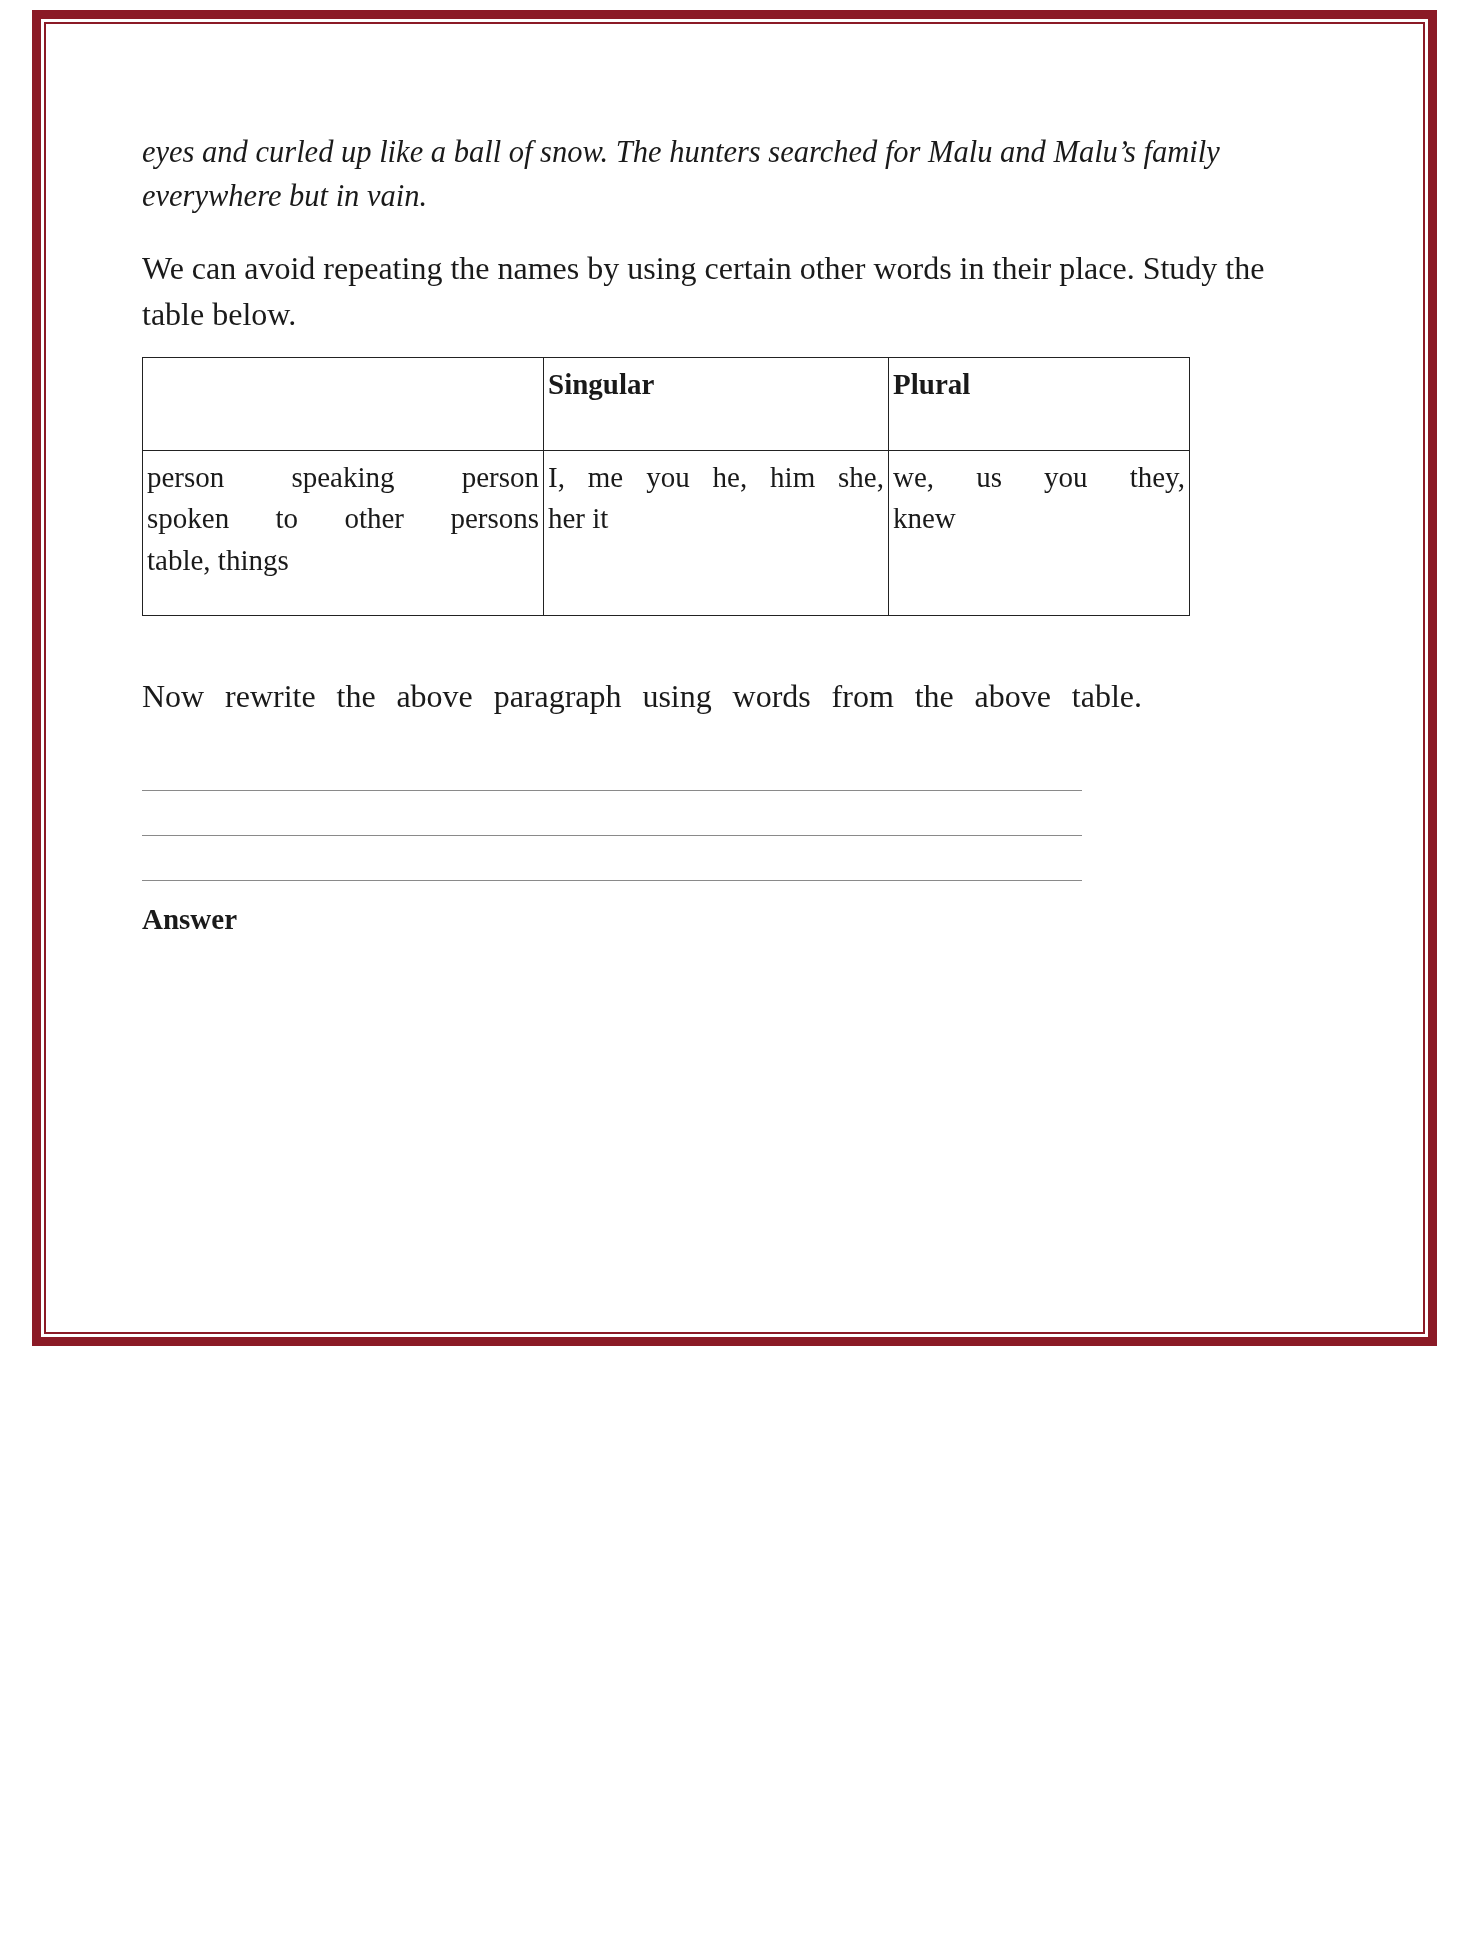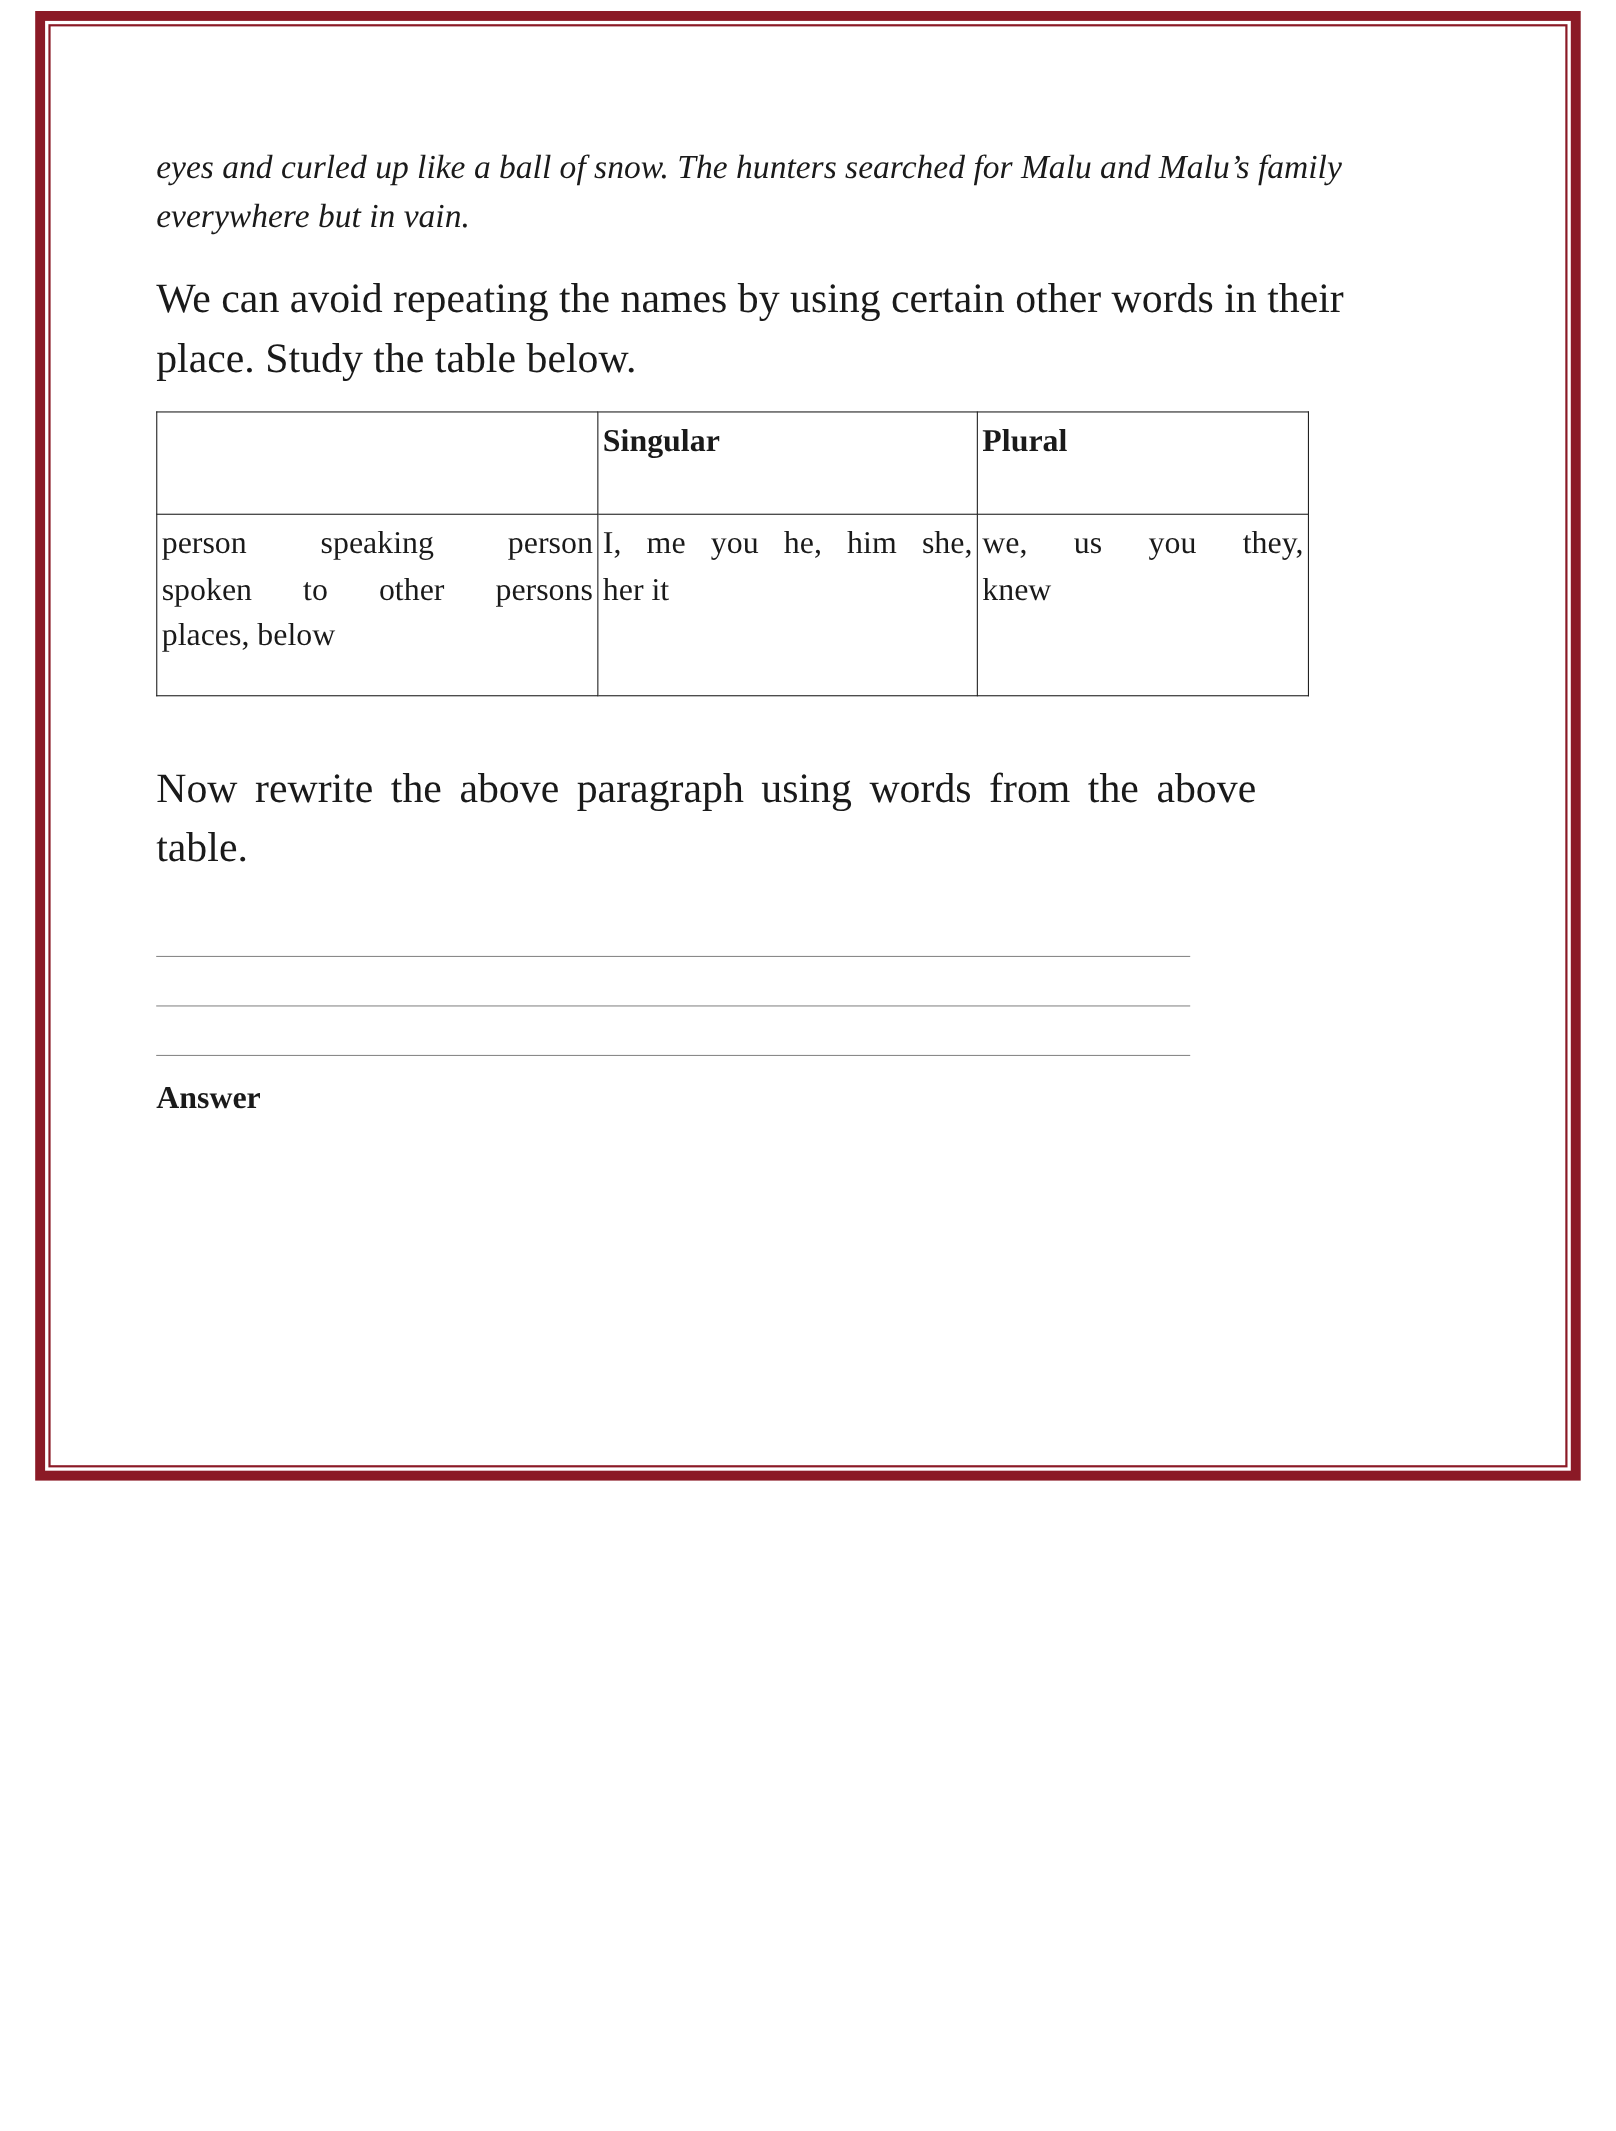--- a/index.html
+++ b/index.html
@@ -45,21 +45,21 @@
 
   .content {
     position: absolute;
     left: 142px;
     top: 130px;
     width: 1135px;
   }
 
   p {
     margin: 0 0 22px 0;
-    font-size: 38px;
+    font-size: 32px;
     line-height: 1.42;
     text-align: justify;
   }
 
   .intro-italic {
     font-style: italic;
     font-size: 30.5px;
     line-height: 1.45;
     text-align: left;
     margin-bottom: 28px;
@@ -160,21 +160,21 @@
       <tbody>
         <tr>
           <td class="col-label head"></td>
           <td class="col-sing head">Singular</td>
           <td class="col-plur head">Plural</td>
         </tr>
         <tr>
           <td class="col-label body">
             <span class="just-line">person speaking person</span>
             <span class="just-line">spoken to other persons</span>
-            <span>places, below</span>
+            <span>table, things</span>
           </td>
           <td class="col-sing body">
             <span class="just-line">I, me you he, him she,</span>
             <span>her it</span>
           </td>
           <td class="col-plur body">
             <span class="just-line">we, us you they,</span>
             <span>knew</span>
           </td>
         </tr>

